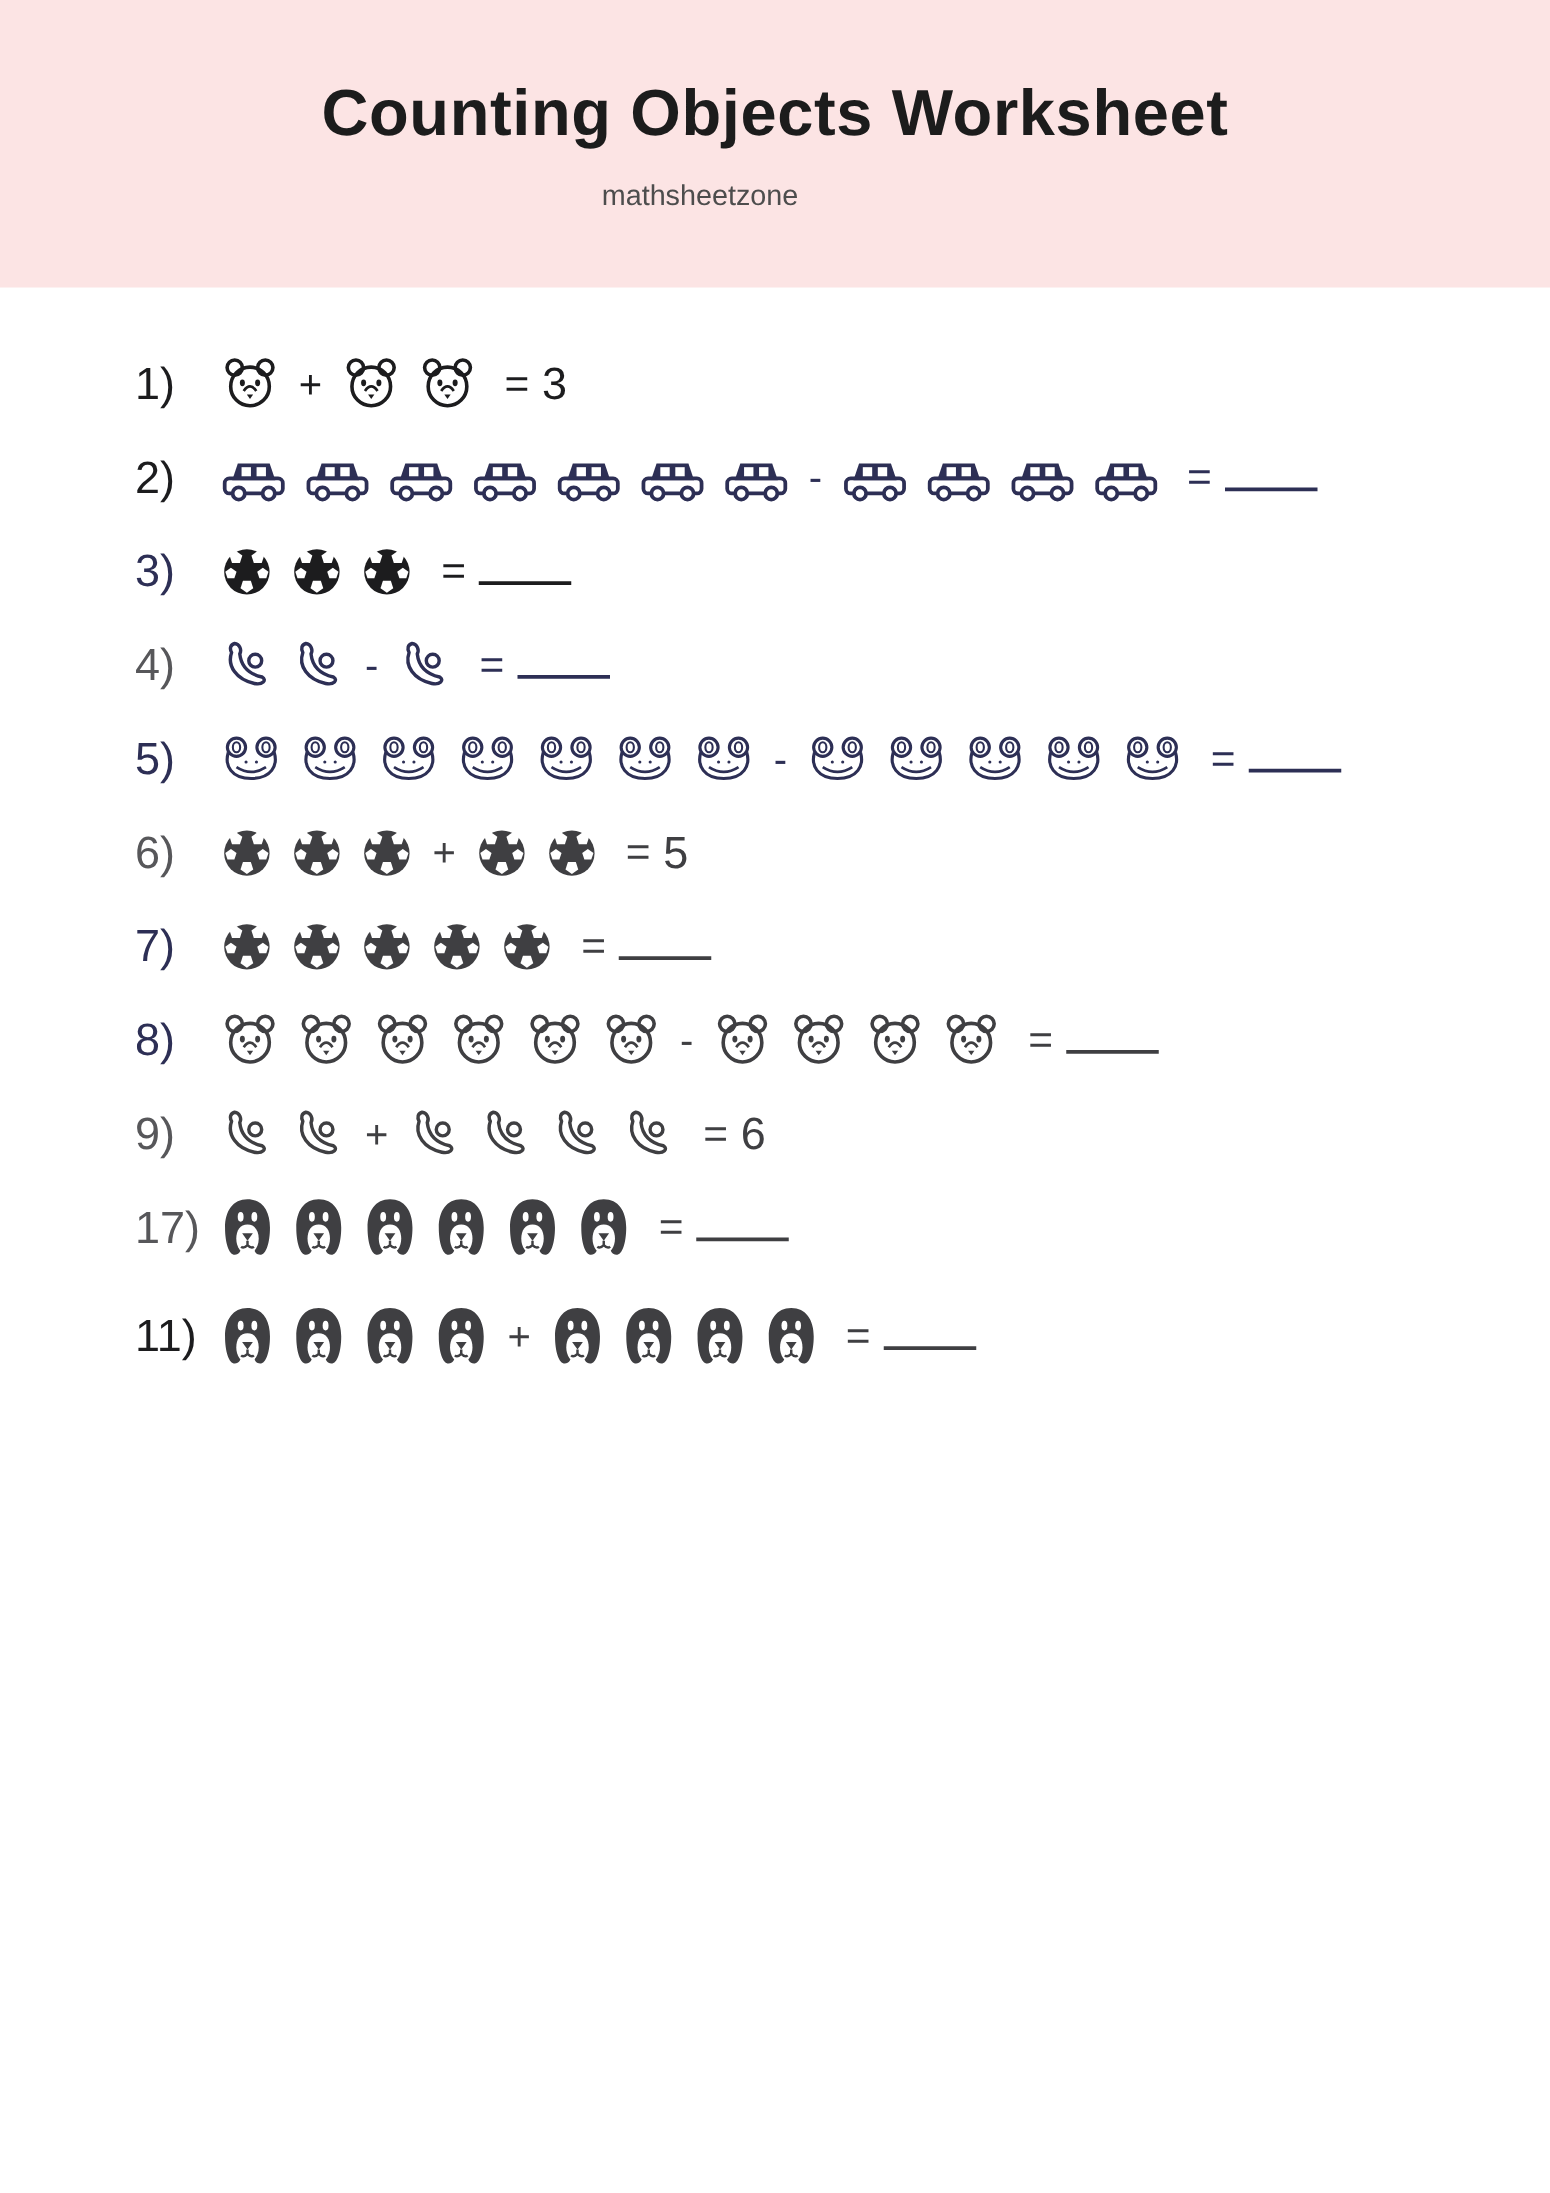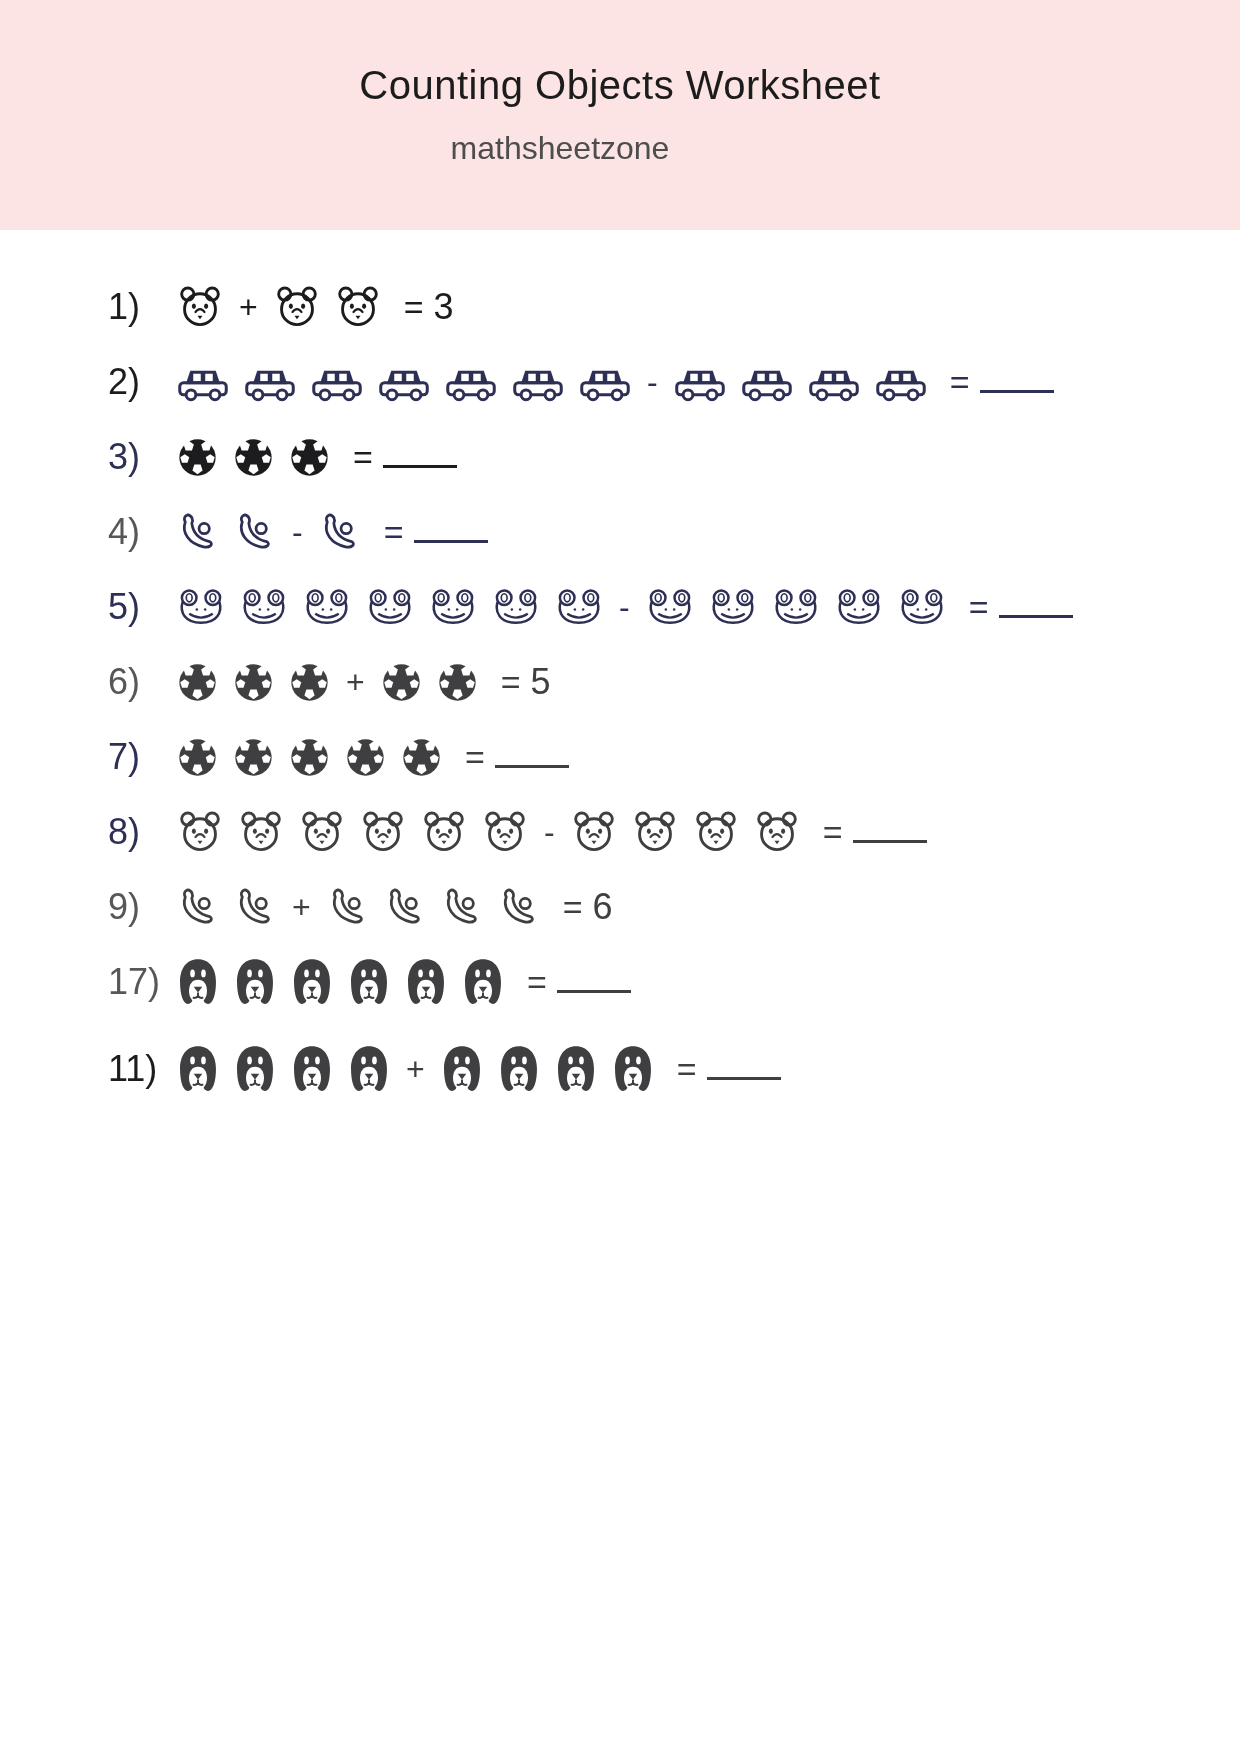--- a/index.html
+++ b/index.html
@@ -4,22 +4,22 @@
 <style>
   html,body{margin:0;padding:0;background:#fff;}
   .page{
     width:1240px;height:1754px;background:#ffffff;overflow:hidden;
     font-family:"Liberation Sans",sans-serif;position:relative;
   }
   .header{
     height:230px;background:#fce4e4;
     display:flex;flex-direction:column;align-items:center;justify-content:center;gap:22px;
   }
-  .title{font-size:40px;font-weight:400;color:#1c1c1c;letter-spacing:.5px;margin:0;}
-  .subtitle{font-size:32px;color:#4d4d4d;margin-right:120px;}
+  .title{font-size:52px;font-weight:700;color:#1c1c1c;letter-spacing:.5px;margin:0;}
+  .subtitle{font-size:23px;color:#4d4d4d;margin-right:120px;}
   .problems{
     padding:52px 30px 0 108px;
     display:flex;flex-direction:column;gap:25px;
   }
   .row{display:flex;align-items:center;min-height:50px;}
   .num{font-size:36px;min-width:62px;flex:0 0 auto;}
   .grp{display:flex;align-items:center;gap:13px;margin:0 6px;}
   .op{font-size:32px;margin:0 9px;line-height:1;}
   .eq{font-size:34px;margin:0 10px 0 16px;line-height:1;}
   .ans{font-size:36px;}

